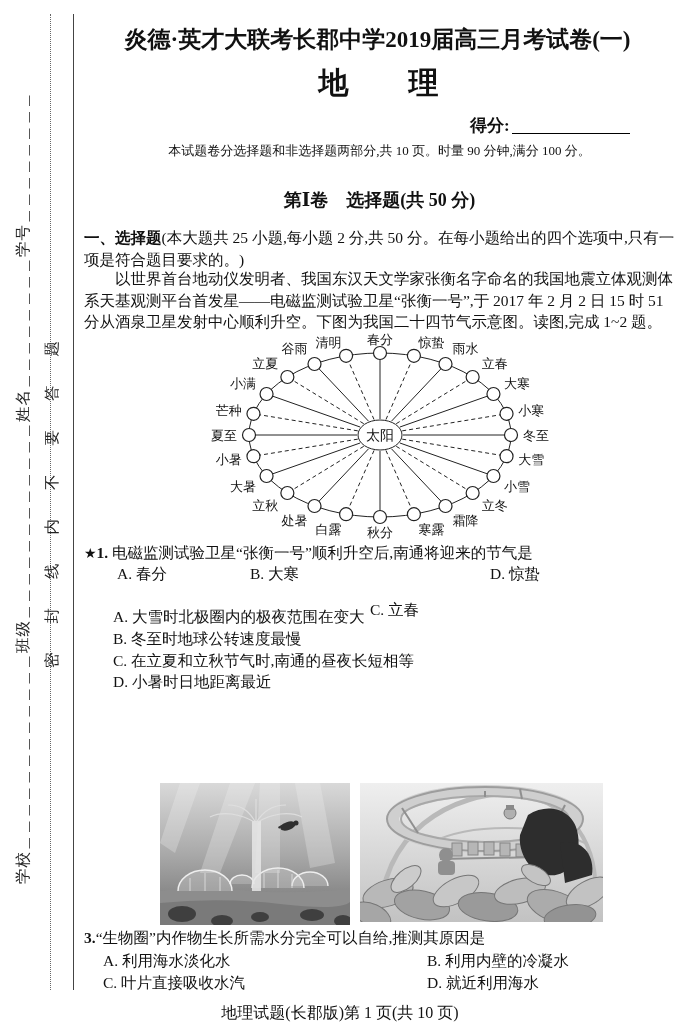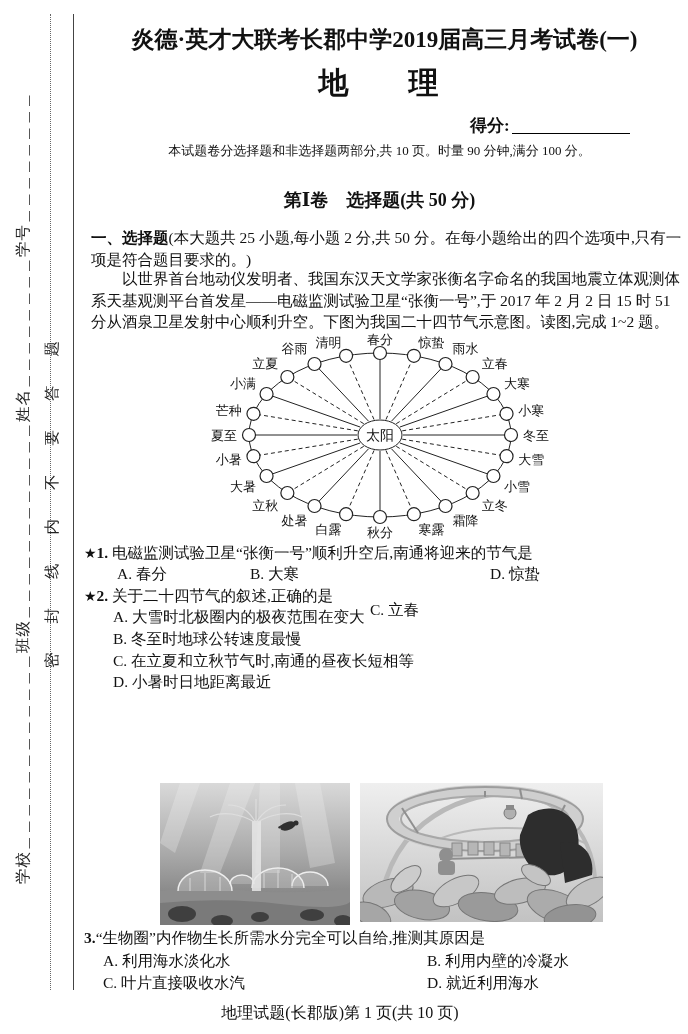--- a/index.html
+++ b/index.html
@@ -13,28 +13,28 @@
   .v-solid{left:73px; top:14px; height:976px; width:0; border-left:1.5px solid #444;}
   .rot{transform:rotate(-90deg); transform-origin:0 0; white-space:nowrap;}
   .sidebar-fields{left:13px; top:884px; width:760px; height:26px; font-size:15.5px; color:#222; letter-spacing:1px;}
   .seal-text{left:42px; top:668px; width:370px; height:24px; font-size:15.5px; color:#222; letter-spacing:29px;}
   
   .watermark{left:283px; top:553px; width:120px; height:128px; border:1px solid #e0e0e0;
     display:flex; flex-direction:column; justify-content:space-between; align-items:center;
     padding:2px 0; box-sizing:border-box; z-index:0;}
   .watermark div{font-size:27px; color:#c6c6c6; letter-spacing:1px; line-height:40px; font-weight:bold;}
   
-  .exam-title{left:91px; top:24px; width:587px; text-align:center; font-size:23px; font-weight:bold; letter-spacing:0px; white-space:nowrap;}
+  .exam-title{left:84px; top:24px; width:587px; text-align:center; font-size:23px; font-weight:bold; letter-spacing:0px; white-space:nowrap;}
   .subject-title{left:85px; top:63px; width:587px; text-align:center; font-size:30px; font-weight:bold;}
   .score-row{left:470px; top:114px; font-size:17px; font-weight:bold;}
   .score-line{display:inline-block; width:118px; height:1px; border-bottom:1.2px solid #000; margin-left:2px; vertical-align:-3px;}
   .instructions{left:84px; top:142px; width:591px; text-align:center; font-size:13px;}
   .section-title{left:84px; top:188px; width:591px; text-align:center; font-size:18px; font-weight:bold;}
   
-  .block{left:84px; width:591px; font-size:15.5px; line-height:21.5px; z-index:1;margin-left:7px;}
+  .block{left:84px; width:591px; font-size:15.5px; line-height:21.5px; z-index:1;}
   .indent{text-indent:2em;}
   .bold{font-weight:bold;}
   .passage2{line-height:23.3px;}
   .qline{left:84px; width:591px; font-size:15.5px; white-space:nowrap; z-index:1;}
   .star{font-size:14px;}
   .opt{position:absolute; white-space:nowrap; font-size:15.5px;}
   
   .diagram{left:180px; top:330px; width:400px; height:215px; z-index:1;}
   .diagram svg{display:block;}
   .diagram text{font-family:"Liberation Serif","DejaVu Serif",serif; fill:#111;}
@@ -151,23 +151,20 @@
   <div class="abs qline" style="top:543px;">
     <span class="star">★</span><span class="bold">1.</span> <span>电磁监测试验卫星“张衡一号”顺利升空后,南通将迎来的节气是</span>
   </div>
   <div>
     <span class="opt" style="left:117px; top:564px;">A. 春分</span>
     <span class="opt" style="left:250px; top:564px;">B. 大寒</span>
     <span class="opt" style="left:370px; top:564px;margin-top:36px;">C. 立春</span>
     <span class="opt" style="left:490px; top:564px;">D. 惊蛰</span>
   </div>
 
-  <div class="abs qline" style="top:586px;">
-    <span class="star">★</span><span class="bold">2.</span> <span>关于二十四节气的叙述,正确的是</span>
-  </div>
   <div>
     <span class="opt" style="left:113px; top:607px;">A. 大雪时北极圈内的极夜范围在变大</span>
     <span class="opt" style="left:113px; top:629px;">B. 冬至时地球公转速度最慢</span>
     <span class="opt" style="left:113px; top:651px;">C. 在立夏和立秋节气时,南通的昼夜长短相等</span>
     <span class="opt" style="left:113px; top:672px;">D. 小暑时日地距离最近</span>
   </div>
 
 
   <div class="abs photo" style="left:160px; top:783px; width:190px; height:142px;">
     <svg width="190" height="142" viewBox="0 0 190 142">

